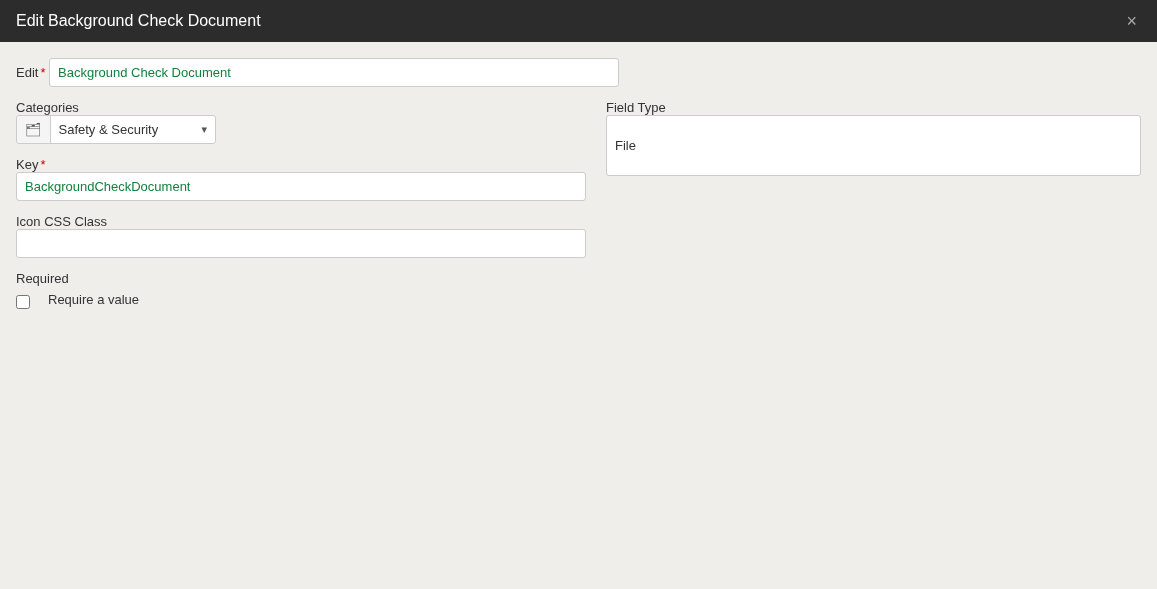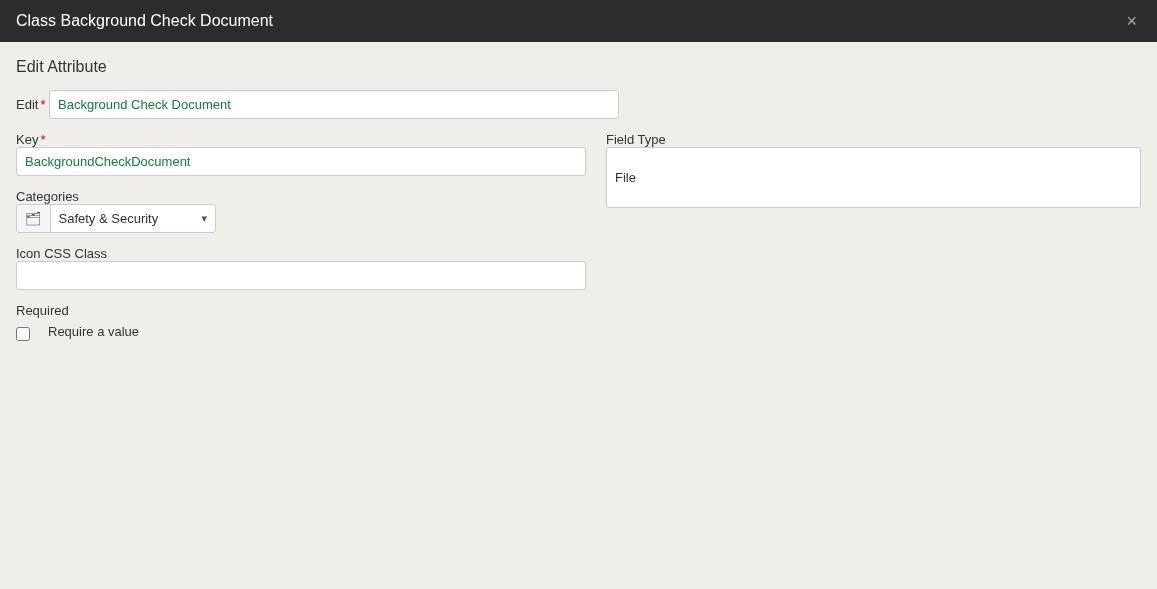--- a/index.html
+++ b/index.html
@@ -245,61 +245,60 @@
     }
 
     .field-label-row label {
       margin-bottom: 0;
     }
   </style>
 </head>
 <body>
 
 <div class="title-bar">
-  <span class="title-bar-title">Class Background Check Document</span>
+  <span class="title-bar-title">Edit Background Check Document</span>
   <button class="title-bar-close">×</button>
 </div>
 
 <div class="main-content">
 
-  <div class="section-title">Edit Attribute</div>
 
   <div style="margin-bottom: 12px;">
     <label>
       <span>Edit</span><span class="required">*</span>
     </label>
     <input type="text" style="max-width: 570px;" value="Background Check Document">
   </div>
 
 
   <div class="two-col">
 
     <div class="col-left">
-
-      <div style="margin-bottom: 12px;">
-        <label>
-          <span>Key</span><span class="required">*</span>
-        </label>
-        <input type="text" style="width: 100%;" value="BackgroundCheckDocument">
-      </div>
 
       <div style="margin-bottom: 12px;">
         <label>Categories</label>
         <div class="categories-select-wrapper">
           <div class="categories-select-icon">🗂</div>
           <select class="categories-select-inner">
             <option>Safety &amp; Security</option>
             <option>HR</option>
             <option>Finance</option>
           </select>
           <span class="categories-arrow">▾</span>
         </div>
       </div>
 
       <div style="margin-bottom: 12px;">
+        <label>
+          <span>Key</span><span class="required">*</span>
+        </label>
+        <input type="text" style="width: 100%;" value="BackgroundCheckDocument">
+      </div>
+
+      <div style="margin-bottom: 12px;">
         <label>Icon CSS Class</label>
         <input type="text" style="width: 100%;" value="">
       </div>
 
       <div>
         <label>Required</label>
         <div class="checkbox-group">
           <input type="checkbox" id="require-value" style="">
           <label for="require-value" class="checkbox-label">Require a value</label>
         </div>

